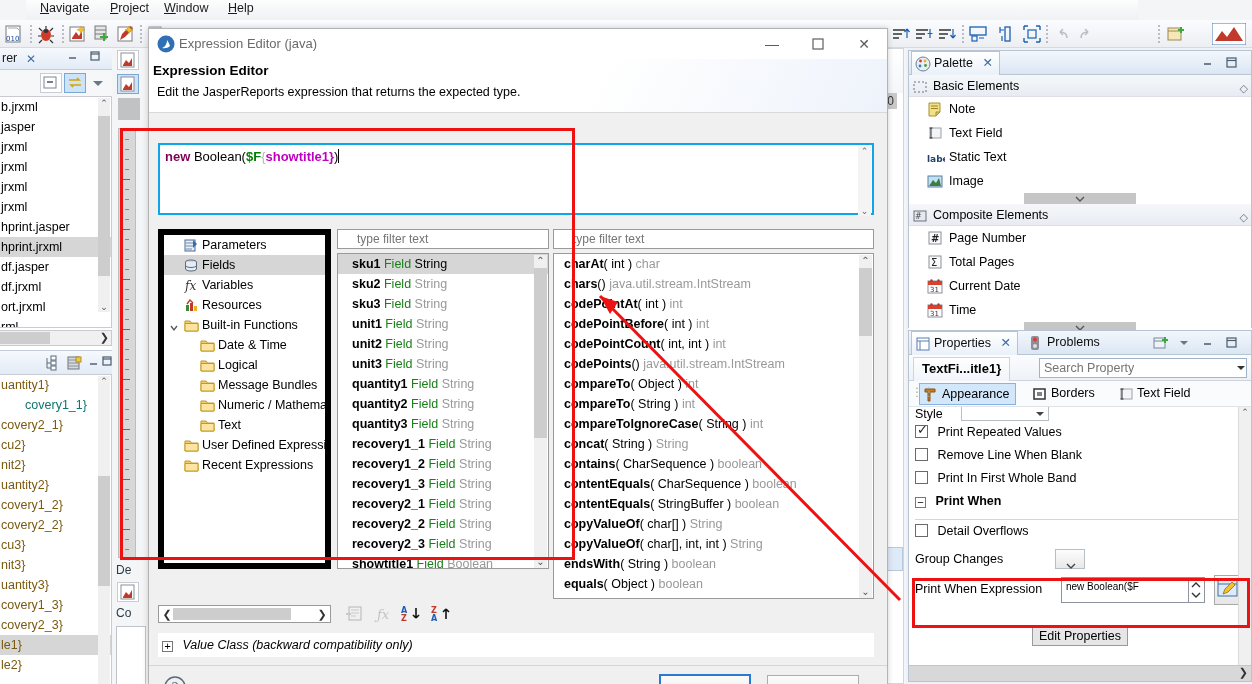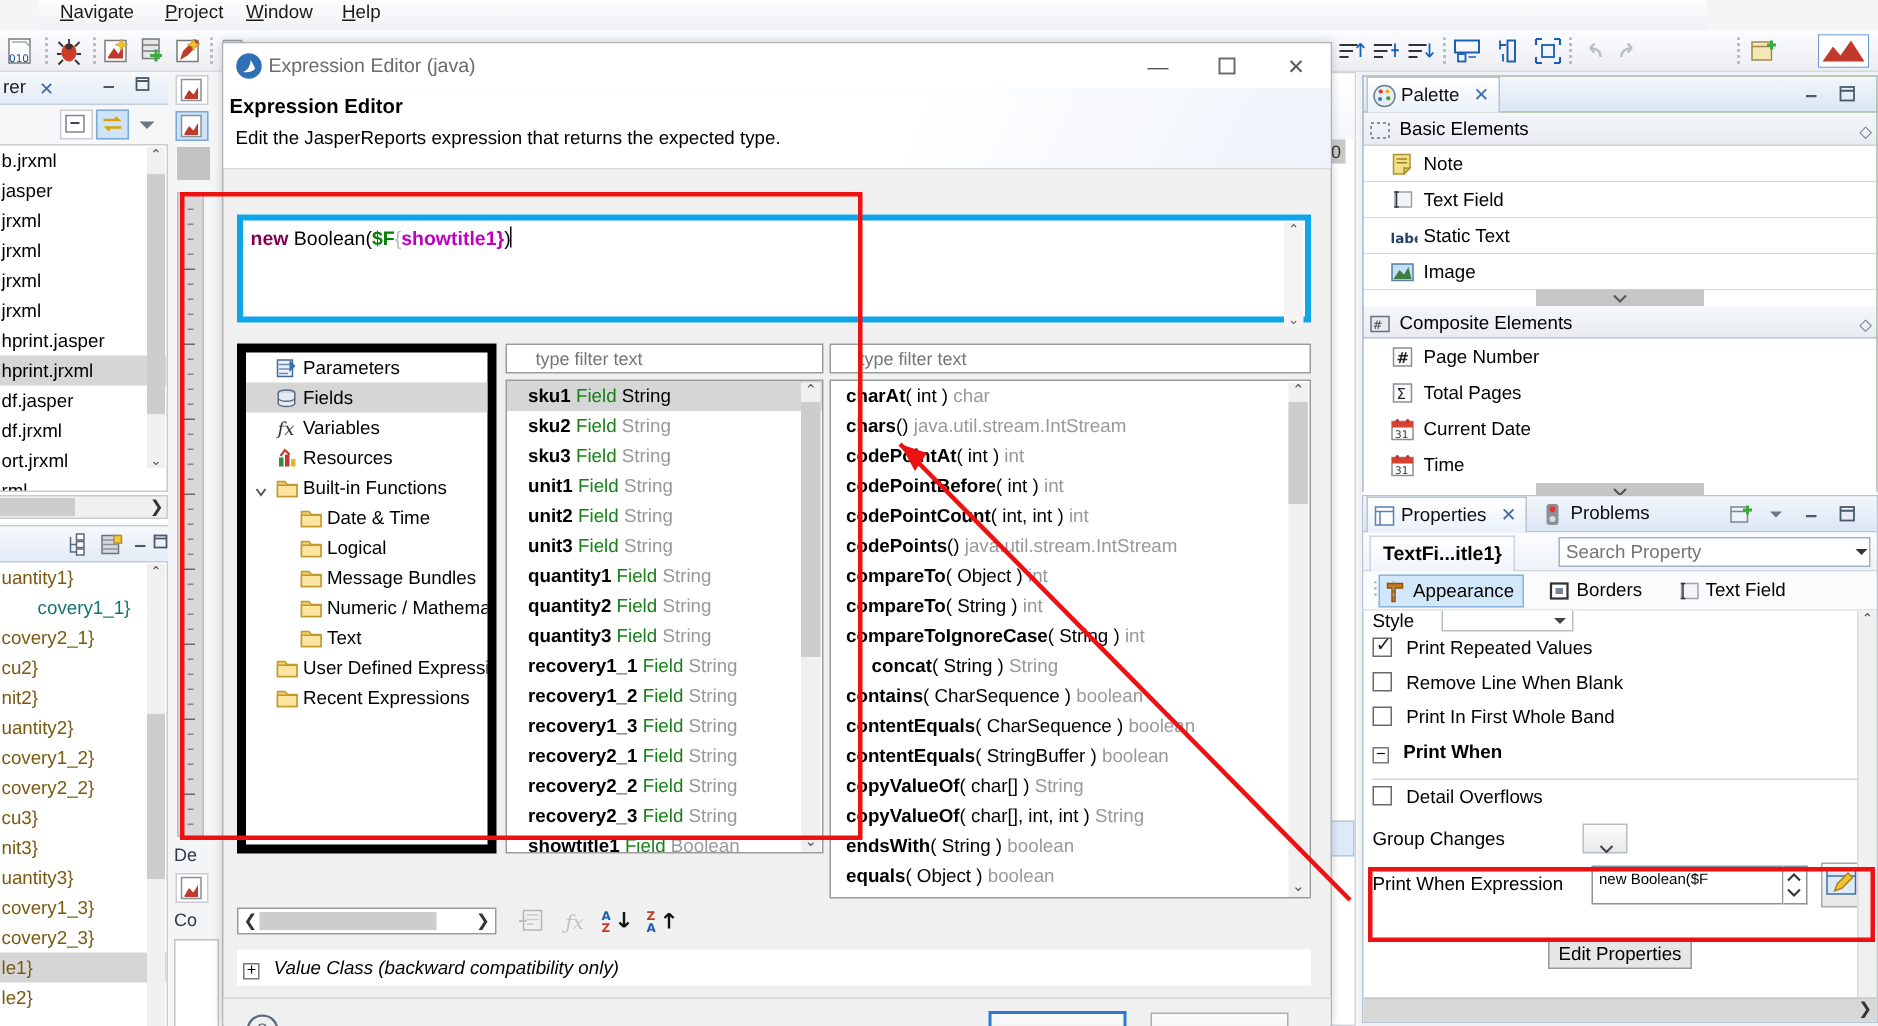--- a/index.html
+++ b/index.html
@@ -112,21 +112,21 @@
   .dlgTitle { position:relative; height:30px; background:#fff; }
   .dlgTitleTxt { position:absolute; left:30px; top:7px; font-size:13px; color:#6a6a6a; }
   .winbtn { position:absolute; top:0; width:46px; height:30px; text-align:center; line-height:30px;
      color:#5a5a5a; font-size:14px; }
   .dlgHead { position:relative; height:54px; background:#fff; border-bottom:1px solid #d9d9d9;
      background:linear-gradient(115deg,#ffffff 60%,#eef3fb 100%); }
   .dlgHeadT { position:absolute; left:4px; top:4px; font-weight:bold; font-size:13.5px; }
   .dlgHeadS { position:absolute; left:8px; top:26px; font-size:12.5px; }
 
   .exprArea { position:absolute; left:9px; top:114px; width:716px; height:72px;
-     background:#fff; border:4px solid #0ea5e9; padding:4px 5px; font-size:13px; }
+     background:#fff; border:2px solid #0ea5e9; padding:4px 5px; font-size:13px; }
   .k-new { color:#7f0055; font-weight:bold; }
   .k-f  { color:#008000; font-weight:bold; }
   .k-brace { color:#b8b8b8; }
   .k-name { color:#c000c0; font-weight:bold; }
   .caret { display:inline-block; width:1px; height:14px; background:#000; vertical-align:-2px; }
   .exprScroll { position:absolute; right:1px; top:1px; width:13px; height:70px; background:#f4f4f4; }
 
   .treeBox { position:absolute; left:9px; top:200px; width:173px; height:340px;
      background:#fff; border:6px solid #000000; overflow:hidden; }
   .tr { height:20px; line-height:20px; font-size:12.5px; white-space:nowrap; position:relative; }
@@ -819,21 +819,21 @@
     <div id="methods-rows">
         <div class="li" style="padding-left: 10px;"><b>charAt</b><span>( int )</span> <span class="gry">char</span></div>
         <div class="li" style="padding-left: 10px;"><b>chars</b><span>()</span> <span class="gry">java.util.stream.IntStream</span></div>
         <div class="li" style="padding-left: 10px;"><b>codePointAt</b><span>( int )</span> <span class="gry">int</span></div>
         <div class="li" style="padding-left: 10px;"><b>codePointBefore</b><span>( int )</span> <span class="gry">int</span></div>
         <div class="li" style="padding-left: 10px;"><b>codePointCount</b><span>( int, int )</span> <span class="gry">int</span></div>
         <div class="li" style="padding-left: 10px;"><b>codePoints</b><span>()</span> <span class="gry">java.util.stream.IntStream</span></div>
         <div class="li" style="padding-left: 10px;"><b>compareTo</b><span>( Object )</span> <span class="gry">int</span></div>
         <div class="li" style="padding-left: 10px;"><b>compareTo</b><span>( String )</span> <span class="gry">int</span></div>
         <div class="li" style="padding-left: 10px;"><b>compareToIgnoreCase</b><span>( String )</span> <span class="gry">int</span></div>
-        <div class="li" style="padding-left: 27px;"><b>concat</b><span>( String )</span> <span class="gry">String</span></div>
+        <div class="li" style="padding-left: 10px;"><b>concat</b><span>( String )</span> <span class="gry">String</span></div>
         <div class="li" style="padding-left: 10px;"><b>contains</b><span>( CharSequence )</span> <span class="gry">boolean</span></div>
         <div class="li" style="padding-left: 10px;"><b>contentEquals</b><span>( CharSequence )</span> <span class="gry">boolean</span></div>
         <div class="li" style="padding-left: 10px;"><b>contentEquals</b><span>( StringBuffer )</span> <span class="gry">boolean</span></div>
         <div class="li" style="padding-left: 10px;"><b>copyValueOf</b><span>( char[] )</span> <span class="gry">String</span></div>
         <div class="li" style="padding-left: 10px;"><b>copyValueOf</b><span>( char[], int, int )</span> <span class="gry">String</span></div>
         <div class="li" style="padding-left: 10px;"><b>endsWith</b><span>( String )</span> <span class="gry">boolean</span></div>
         <div class="li" style="padding-left: 10px;"><b>equals</b><span>( Object )</span> <span class="gry">boolean</span></div>
       </div>
     <div class="vsb" style="right:1px;height:344px;">
       <div class="up">⌃</div>

